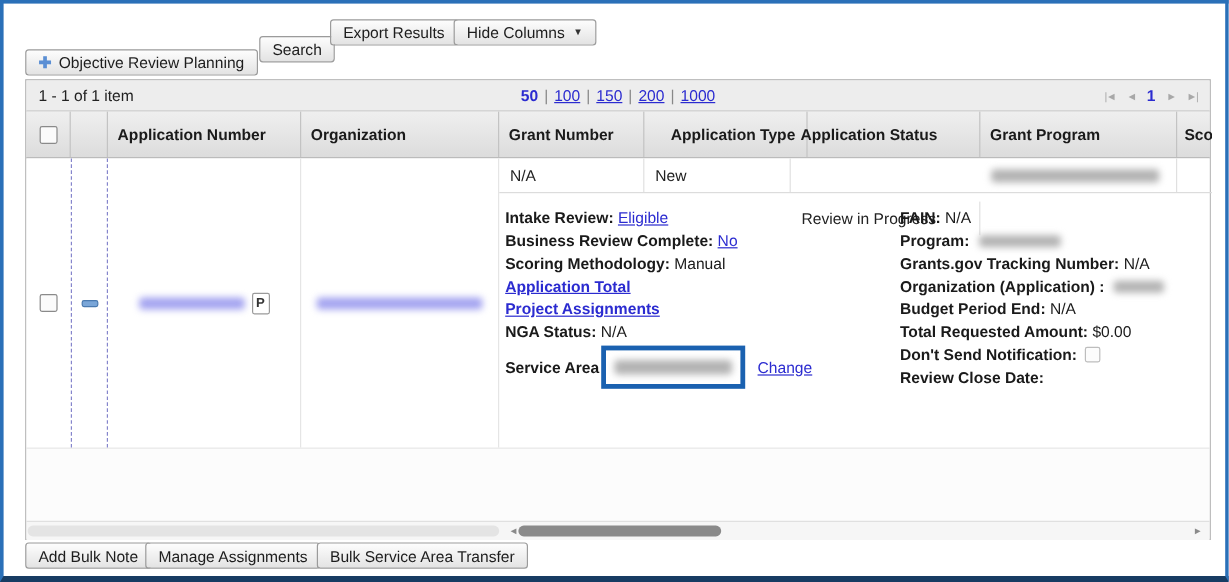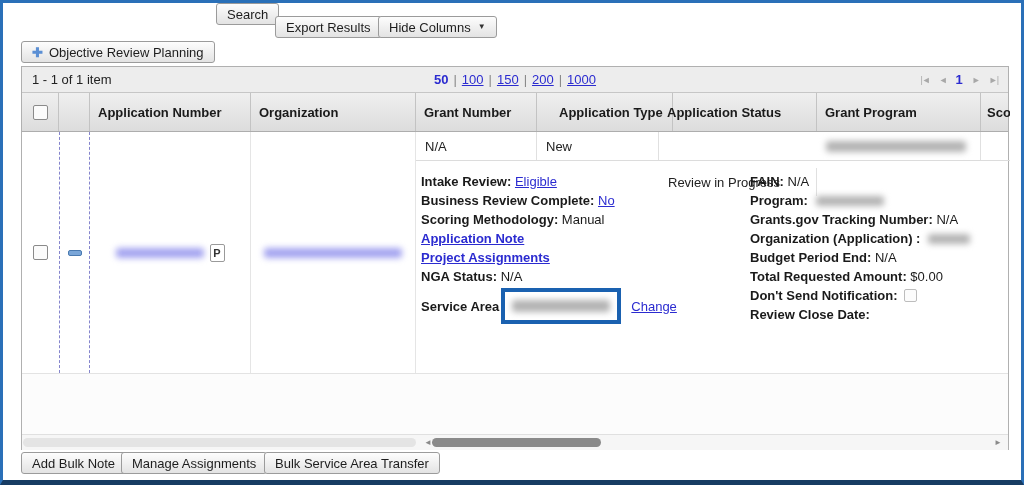--- a/index.html
+++ b/index.html
@@ -14,21 +14,21 @@
     background:linear-gradient(#fdfdfd,#e3e3e3); border:1px solid #9b9b9b;
     border-radius:3px; color:#1d1d1d; font-size:13px; padding:3px 10px; height:22px;
     cursor:default; white-space:nowrap;
   }
   .search-input {
     position:absolute; left:18px; top:13px; width:187px; height:21px;
     border:1px solid #a9a9a9; font-size:13px; padding:0 5px; color:#333;
     font-family:"Liberation Sans", sans-serif;
   }
   .search-input::placeholder { color:#9a9a9a; font-style:italic; }
-  .tb-search { position:absolute; left:213px; top:0;text-align:right; }
+  .tb-search { position:absolute; left:213px; top:27px;text-align:right; }
   .tb-export { position:absolute; left:272px; top:13px; }
   .tb-hide   { position:absolute; left:375px; top:13px; gap:7px; }
   .caret { font-size:8px; color:#333; line-height:1; }
   .tb-orp { position:absolute; left:18px; top:38px; gap:6px; }
   .plus-ic { color:#5b8fd4; font-size:13px; font-weight:bold; line-height:1; }
   
   .grid { position:absolute; left:18px; top:63px; width:988px; height:384px;
           border:1px solid #b0b0b0; background:#fbfbfb; }
   .pagebar { position:absolute; left:0; top:0; width:100%; height:26px;
              background:#ededed; border-bottom:1px solid #c6c6c6;
@@ -162,21 +162,21 @@
           <span class="blur-blob blob-gray" style="width:140px;height:11px;"></span>
         </div>
         <div class="scell" style="left:565px;width:29px;border-right:none;"></div>
       </div>
 
       <div class="details">
         <div class="dleft">
           <div class="dline"><span class="dlab">Intake Review:</span> <span class="link">Eligible</span></div>
           <div class="dline"><span class="dlab">Business Review Complete:</span> <span class="link">No</span></div>
           <div class="dline"><span class="dlab">Scoring Methodology:</span> <span>Manual</span></div>
-          <div class="dline"><span class="link dlab">Application Note</span></div>
+          <div class="dline"><span class="link dlab">Application Total</span></div>
           <div class="dline"><span class="link dlab">Project Assignments</span></div>
           <div class="dline"><span class="dlab">NGA Status:</span> <span>N/A</span></div>
           <div class="dline sa-line">
             <span class="dlab">Service Area</span>
             <span class="sa-box">
               <span class="blur-blob blob-gray" style="width:98px;height:12px;"></span>
             </span>
             <span class="link">Change</span>
           </div>
         </div>

